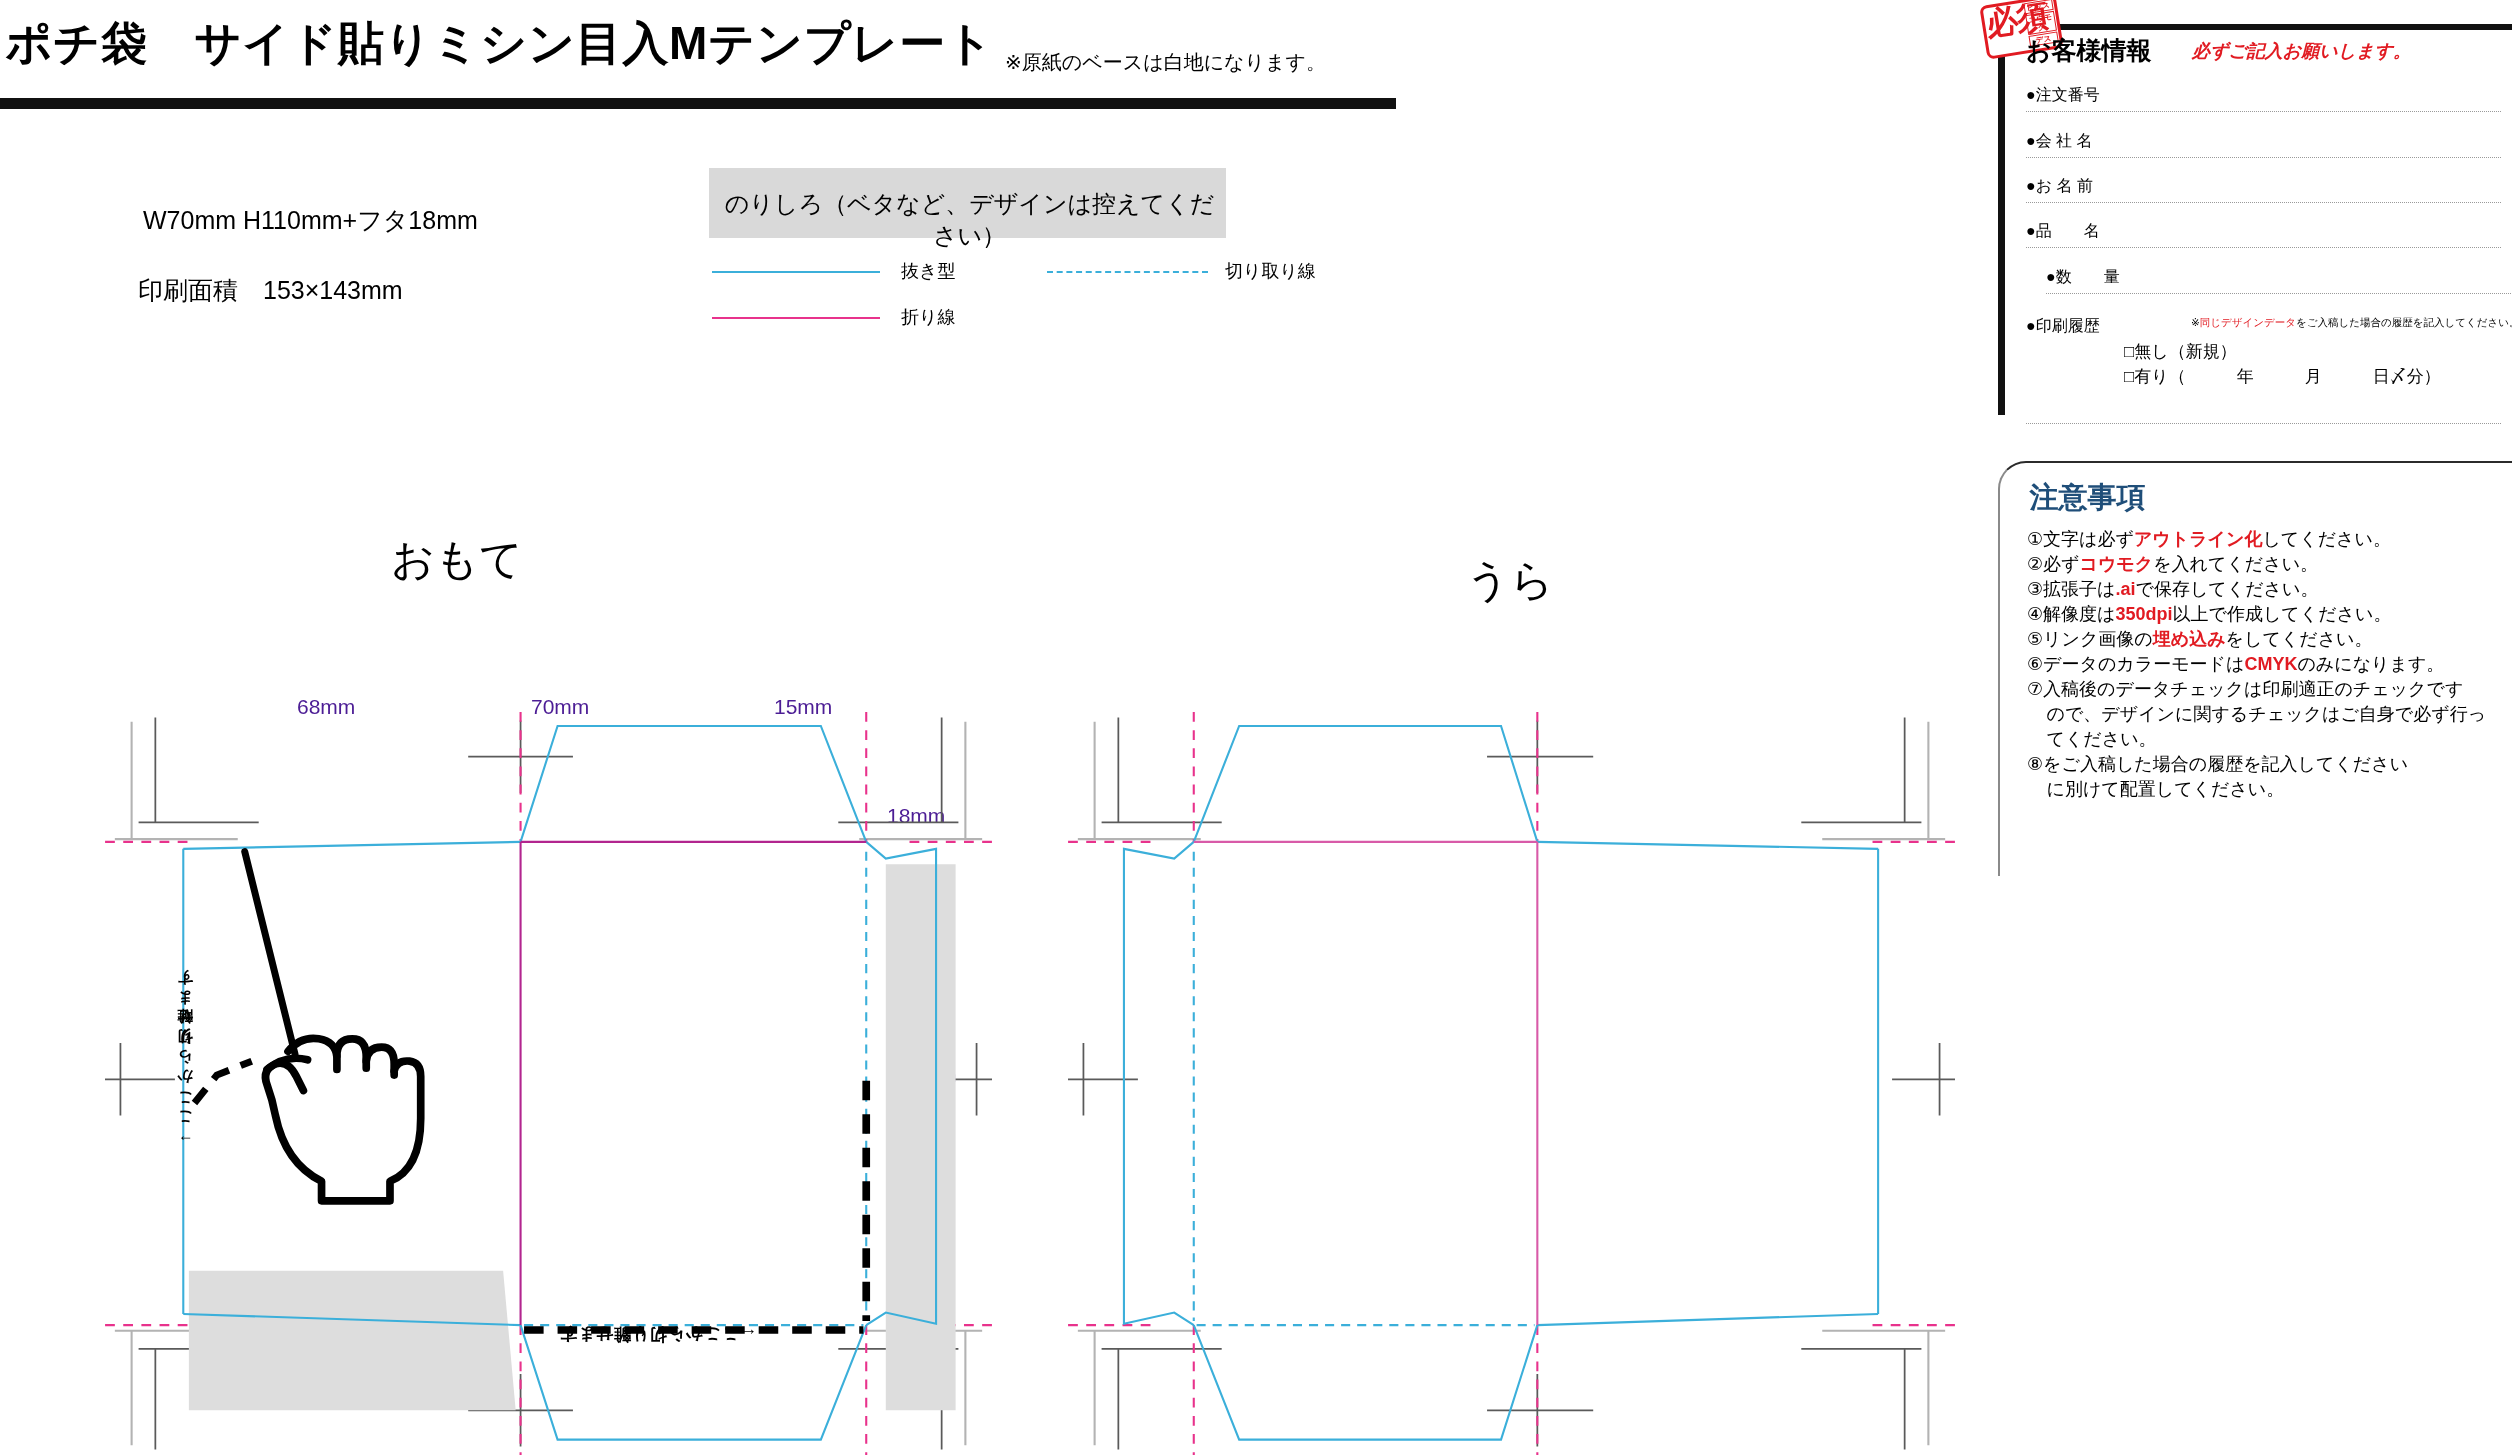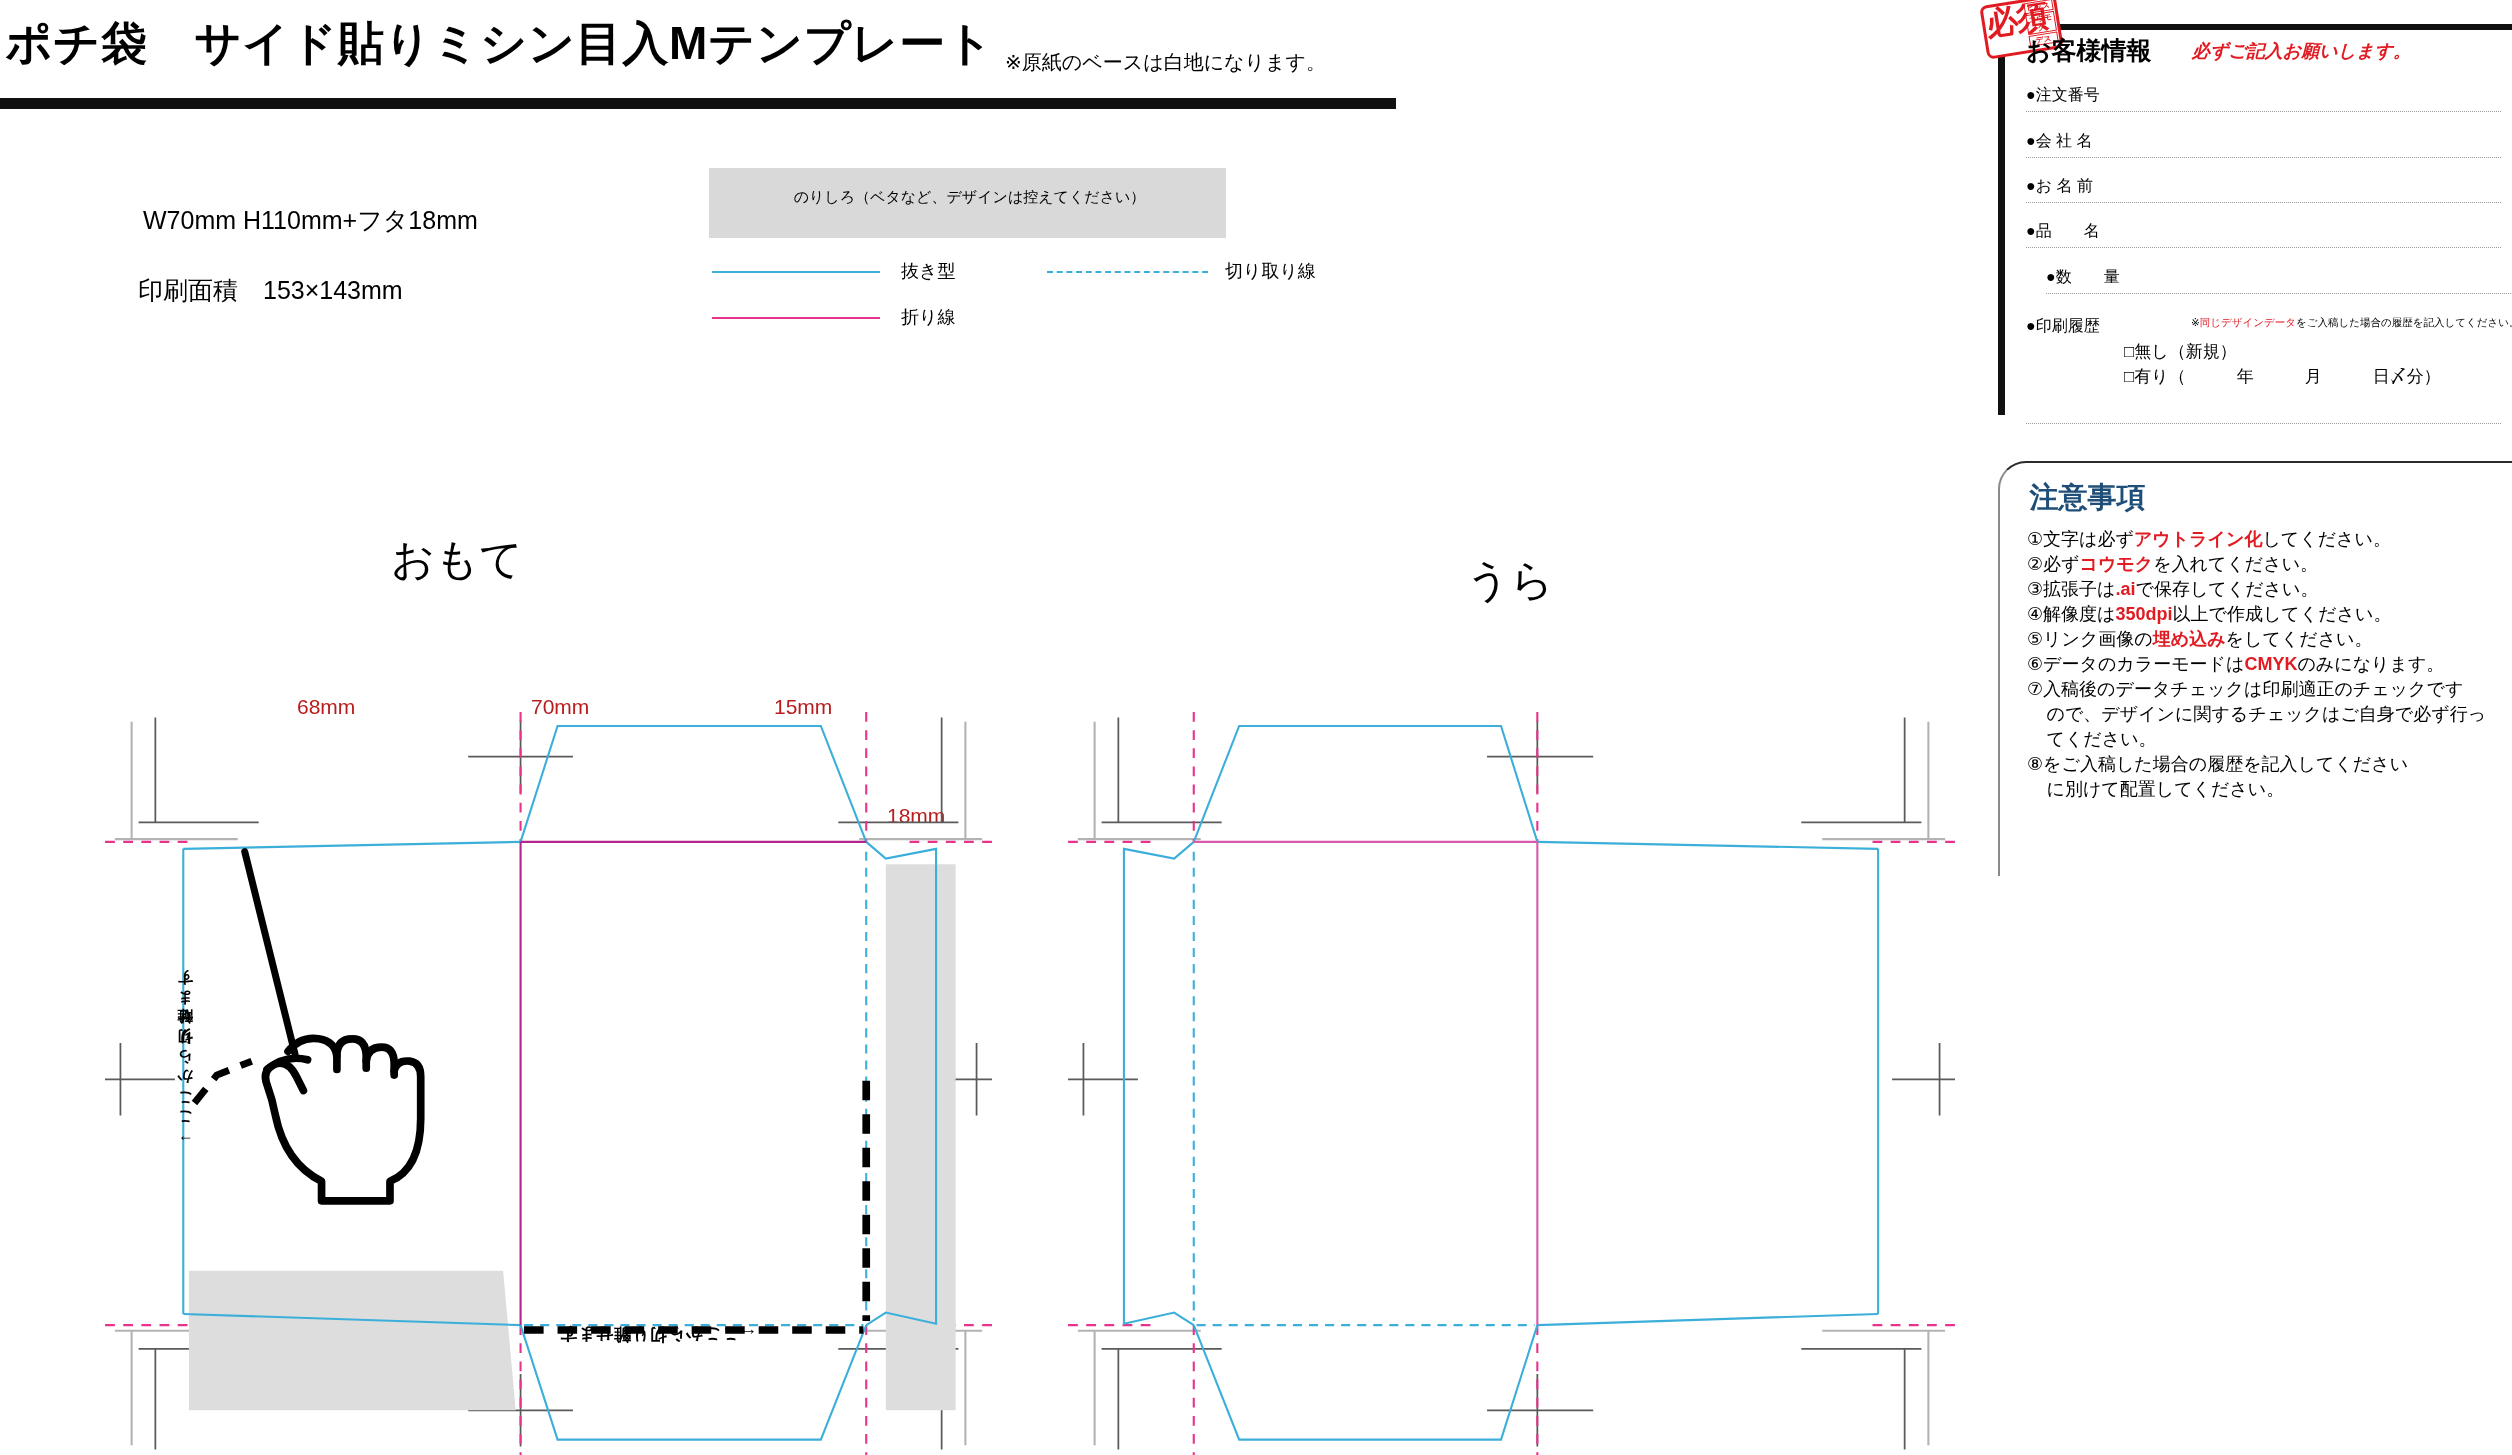--- a/index.html
+++ b/index.html
@@ -26,36 +26,36 @@
   
   #spec-size{left:143px;top:204px;font-size:25px;white-space:nowrap;}
   #spec-area{left:138px;top:274px;font-size:25px;white-space:nowrap;}
 
   
   #glue-box{
     left:709px;top:168px;width:517px;height:70px;background:#d9d9d9;
   }
   #glue-box span{
     position:absolute;left:4px;right:0;top:19.6px;text-align:center;
-    font-size:15px;
+    font-size:24px;
   }
   .legend-row{position:absolute;height:28px;}
   .legend-line{position:absolute;top:13.3px;height:0;width:168px;border-top:2.1px solid #000;}
   .legend-line.solid-cyan{border-top:2.1px solid #3bafda;}
   .legend-line.solid-mag{border-top:2.1px solid #e8328c;}
   .legend-line.dash-cyan{border-top:2.8px dashed #3bafda;width:161px;}
   .legend-label{position:absolute;font-size:18px;white-space:nowrap;}
 
   
   .face-label{font-size:43px;font-weight:400;white-space:nowrap;}
   #label-omote{left:391px;top:531px;}
   #label-ura{left:1466px;top:552px;}
 
   
-  .dim{position:absolute;font-size:21px;white-space:nowrap;color:#b91c1c;}
+  .dim{position:absolute;font-size:21px;white-space:nowrap;color:#4c1d95;}
 
   
   #diagram-front{left:105px;top:712px;width:887px;height:743px;}
   #diagram-back{left:1068px;top:712px;width:887px;height:743px;}
 
   
   .tear-text{
     position:absolute;font-size:15.4px;font-weight:700;white-space:nowrap;
   }
   #tear-vertical{

